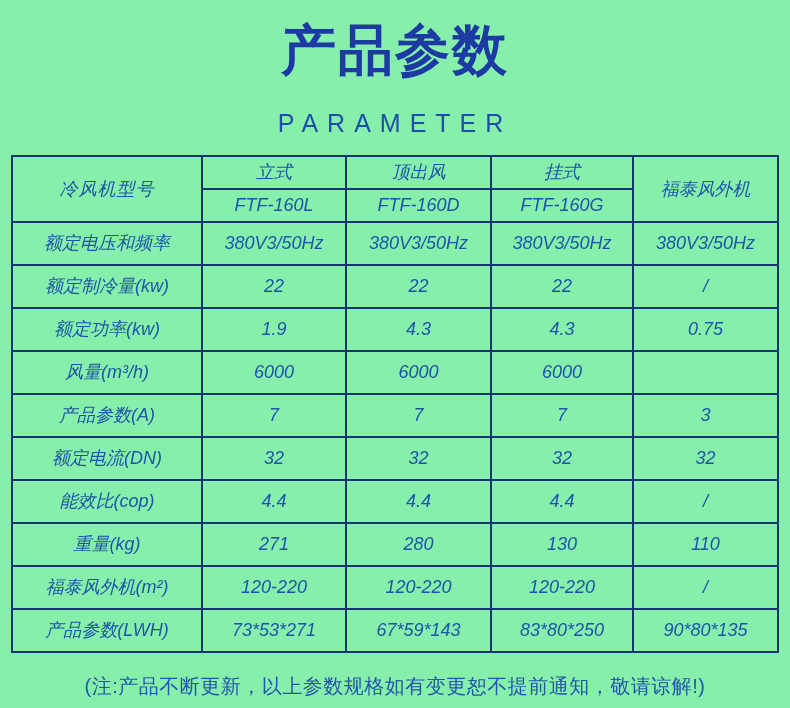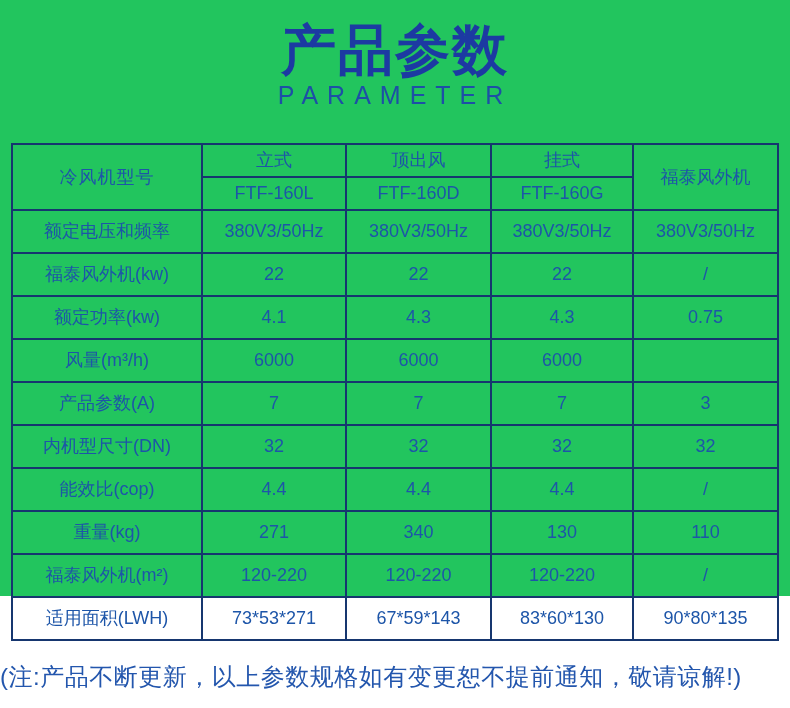--- a/index.html
+++ b/index.html
@@ -6,45 +6,46 @@
     margin: 0;
     padding: 0;
     background: #ffffff;
     width: 790px;
     height: 708px;
     overflow: hidden;
     font-family: "Liberation Sans", "DejaVu Sans", sans-serif;
   }
   .page {
     width: 790px;
-    height: 596px;
-    background: #22c55e;
+    height: 708px;
+    background: #86efac;
   }
   .title {
     text-align: center;
     font-size: 55px;
     font-weight: 700;
     color: #1c3aa2;
     letter-spacing: 2px;
     padding-top: 20px;
     line-height: 1.1;
   }
   .subtitle {
     text-align: center;
     font-size: 25px;
     font-weight: 500;
     color: #1d4fa6;
     letter-spacing: 9px;
-    margin-top: 0;
+    margin-top: 28px;
   }
   table.spec {
     border-collapse: collapse;
     table-layout: fixed;
     width: 766px;
-    margin: 33px auto 0 auto;
+    margin: 17px auto 0 auto;
+    font-style: italic;
   }
   table.spec th, table.spec td {
     border: 2px solid #16366f;
     color: #1d55a8;
     font-size: 18px;
     font-weight: 400;
     text-align: center;
     vertical-align: middle;
     padding: 0 4px;
     overflow: hidden;
@@ -59,23 +60,23 @@
   th.outdoor {
     font-size: 19px;
   }
   td.row-label {
     text-align: left;
     padding-left: 20px;
     height: 41px;
   }
   td.cell { height: 41px; }
   .note {
-    text-align: left;
+    text-align: center;
     color: #2356ad;
-    font-size: 24px;
+    font-size: 20px;
     margin-top: 20px;
     letter-spacing: 0.5px;
   }
 </style>
 </head>
 <body>
 
 <div class="page">
 
   <div class="title">产品参数</div>
@@ -105,80 +106,80 @@
     </thead>
     <tbody>
       <tr>
         <td class="row-label">额定电压和频率</td>
         <td class="cell">380V3/50Hz</td>
         <td class="cell">380V3/50Hz</td>
         <td class="cell">380V3/50Hz</td>
         <td class="cell">380V3/50Hz</td>
       </tr>
       <tr>
-        <td class="row-label">福泰风外机(kw)</td>
+        <td class="row-label">额定制冷量(kw)</td>
         <td class="cell">22</td>
         <td class="cell">22</td>
         <td class="cell">22</td>
         <td class="cell">/</td>
       </tr>
       <tr>
         <td class="row-label">额定功率(kw)</td>
-        <td class="cell">4.1</td>
+        <td class="cell">1.9</td>
         <td class="cell">4.3</td>
         <td class="cell">4.3</td>
         <td class="cell">0.75</td>
       </tr>
       <tr>
         <td class="row-label">风量(m³/h)</td>
         <td class="cell">6000</td>
         <td class="cell">6000</td>
         <td class="cell">6000</td>
         <td class="cell"></td>
       </tr>
       <tr>
         <td class="row-label">产品参数(A)</td>
         <td class="cell">7</td>
         <td class="cell">7</td>
         <td class="cell">7</td>
         <td class="cell">3</td>
       </tr>
       <tr>
-        <td class="row-label">内机型尺寸(DN)</td>
+        <td class="row-label">额定电流(DN)</td>
         <td class="cell">32</td>
         <td class="cell">32</td>
         <td class="cell">32</td>
         <td class="cell">32</td>
       </tr>
       <tr>
         <td class="row-label">能效比(cop)</td>
         <td class="cell">4.4</td>
         <td class="cell">4.4</td>
         <td class="cell">4.4</td>
         <td class="cell">/</td>
       </tr>
       <tr>
         <td class="row-label">重量(kg)</td>
         <td class="cell">271</td>
-        <td class="cell">340</td>
+        <td class="cell">280</td>
         <td class="cell">130</td>
         <td class="cell">110</td>
       </tr>
       <tr>
         <td class="row-label">福泰风外机(m²)</td>
         <td class="cell">120-220</td>
         <td class="cell">120-220</td>
         <td class="cell">120-220</td>
         <td class="cell">/</td>
       </tr>
       <tr>
-        <td class="row-label">适用面积(LWH)</td>
+        <td class="row-label">产品参数(LWH)</td>
         <td class="cell">73*53*271</td>
         <td class="cell">67*59*143</td>
-        <td class="cell">83*60*130</td>
+        <td class="cell">83*80*250</td>
         <td class="cell">90*80*135</td>
       </tr>
     </tbody>
   </table>
 
   <div class="note">(注:产品不断更新，以上参数规格如有变更恕不提前通知，敬请谅解!)</div>
 
 </div>
 
 </body></html>

